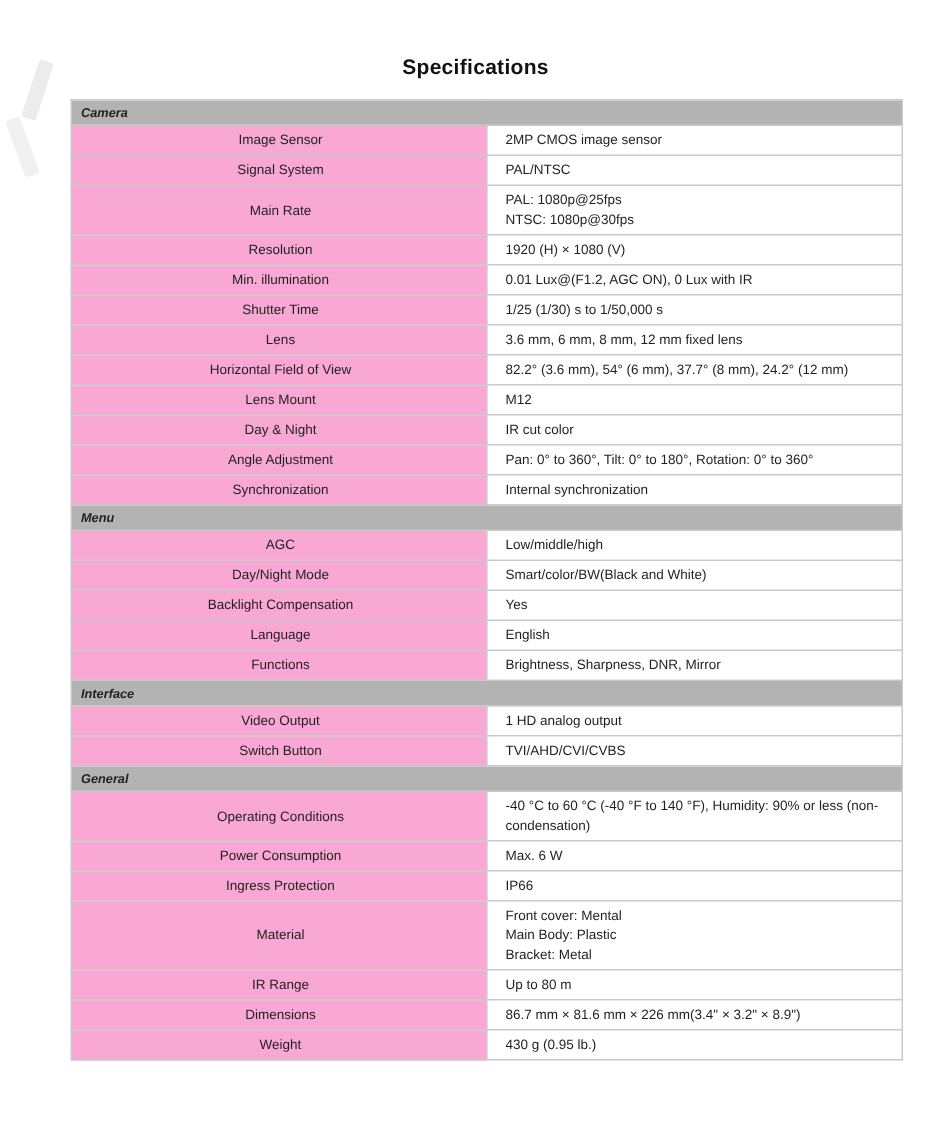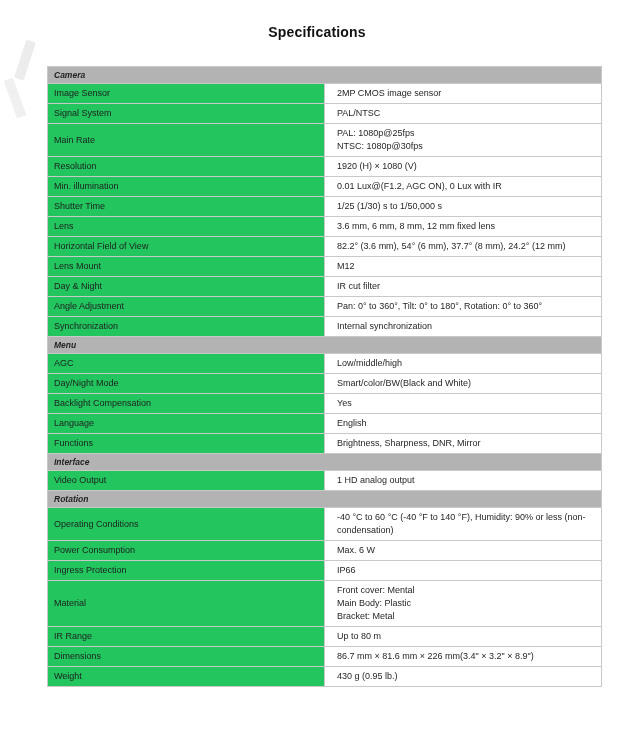--- a/index.html
+++ b/index.html
@@ -43,21 +43,21 @@
     height: 40px;
     background: #f0f0f0;
     transform: rotate(-20deg);
     border-radius: 2px;
   }
   .page-title {
     text-align: center;
     font-weight: bold;
     font-size: 14px;
     color: #111;
-    padding-top: 24px;
+    padding-top: 36px;
     letter-spacing: 0.2px;
   }
   .spec-table {
     position: absolute;
     left: 47px;
     top: 66px;
     width: 555px;
     border-collapse: collapse;
     table-layout: fixed;
     font-size: 9px;
@@ -73,21 +73,22 @@
     font-style: italic;
     font-size: 8.5px;
     color: #222;
     padding: 2px 6px;
     line-height: 12px;
   }
   .label-cell {
     width: 110px;
     padding: 3px 4px 3px 6px;
     line-height: 13px;
-    background: #22c55e;
+    background: #f9a8d4;
+    text-align: center;
   }
   .value-cell {
     padding: 3px 6px 3px 12px;
     line-height: 13px;
     white-space: pre-line;
     background: #fff;
   }
 </style>
 </head>
 <body style="--header-bg: #b3b3b3; --border-color: #c9c9c9; --text-color: #1f1f1f;">
@@ -133,21 +134,21 @@
       <tr>
         <td class="label-cell">Horizontal Field of View</td>
         <td class="value-cell">82.2° (3.6 mm), 54° (6 mm), 37.7° (8 mm), 24.2° (12 mm)</td>
       </tr>
       <tr>
         <td class="label-cell">Lens Mount</td>
         <td class="value-cell">M12</td>
       </tr>
       <tr>
         <td class="label-cell">Day &amp; Night</td>
-        <td class="value-cell">IR cut filter</td>
+        <td class="value-cell">IR cut color</td>
       </tr>
       <tr>
         <td class="label-cell">Angle Adjustment</td>
         <td class="value-cell">Pan: 0° to 360°, Tilt: 0° to 180°, Rotation: 0° to 360°</td>
       </tr>
       <tr>
         <td class="label-cell">Synchronization</td>
         <td class="value-cell">Internal synchronization</td>
       </tr>
       <tr>
@@ -174,21 +175,25 @@
         <td class="value-cell">Brightness, Sharpness, DNR, Mirror</td>
       </tr>
       <tr>
         <td colspan="2" class="section-header">Interface</td>
       </tr>
       <tr>
         <td class="label-cell">Video Output</td>
         <td class="value-cell">1 HD analog output</td>
       </tr>
       <tr>
-        <td colspan="2" class="section-header">Rotation</td>
+        <td class="label-cell">Switch Button</td>
+        <td class="value-cell">TVI/AHD/CVI/CVBS</td>
+      </tr>
+      <tr>
+        <td colspan="2" class="section-header">General</td>
       </tr>
       <tr>
         <td class="label-cell">Operating Conditions</td>
         <td class="value-cell">-40 °C to 60 °C (-40 °F to 140 °F), Humidity: 90% or less (non-condensation)</td>
       </tr>
       <tr>
         <td class="label-cell">Power Consumption</td>
         <td class="value-cell">Max. 6 W</td>
       </tr>
       <tr>

